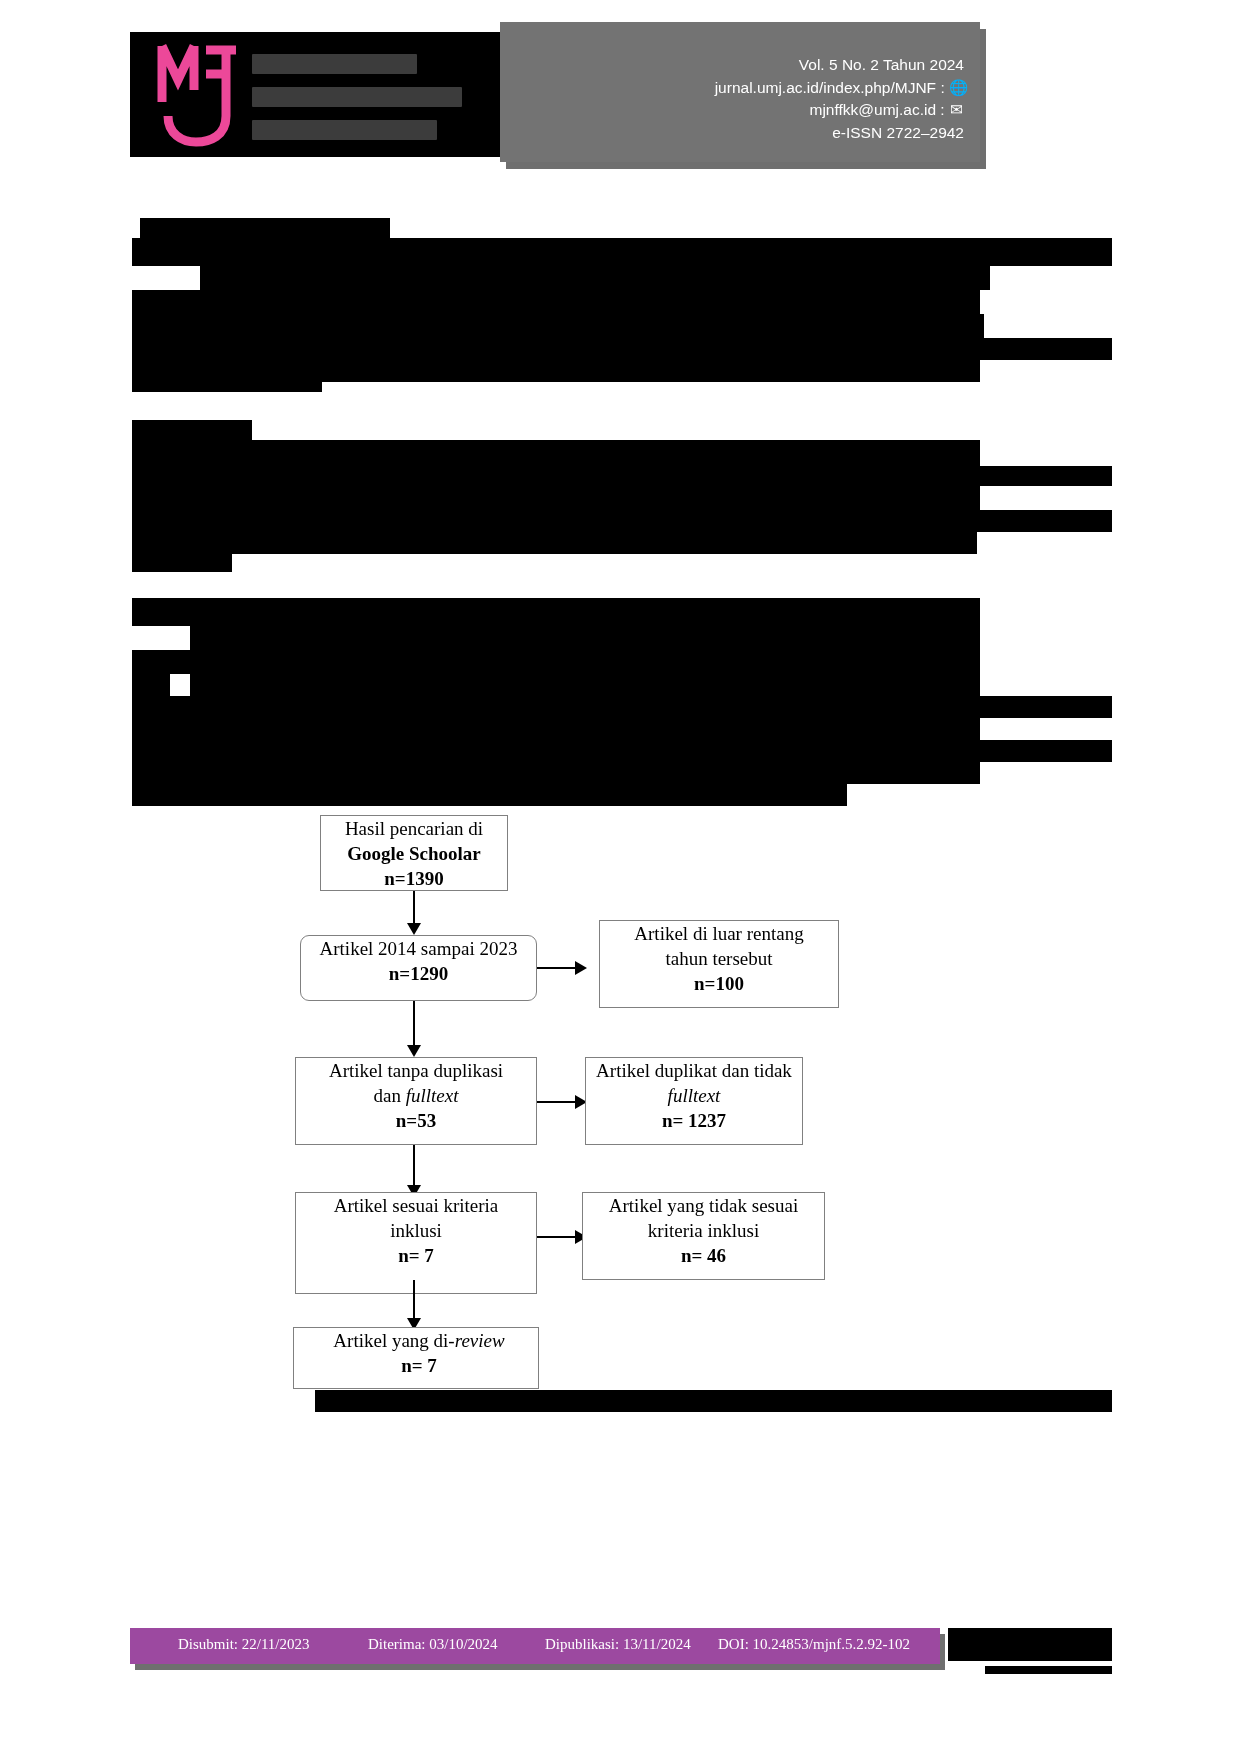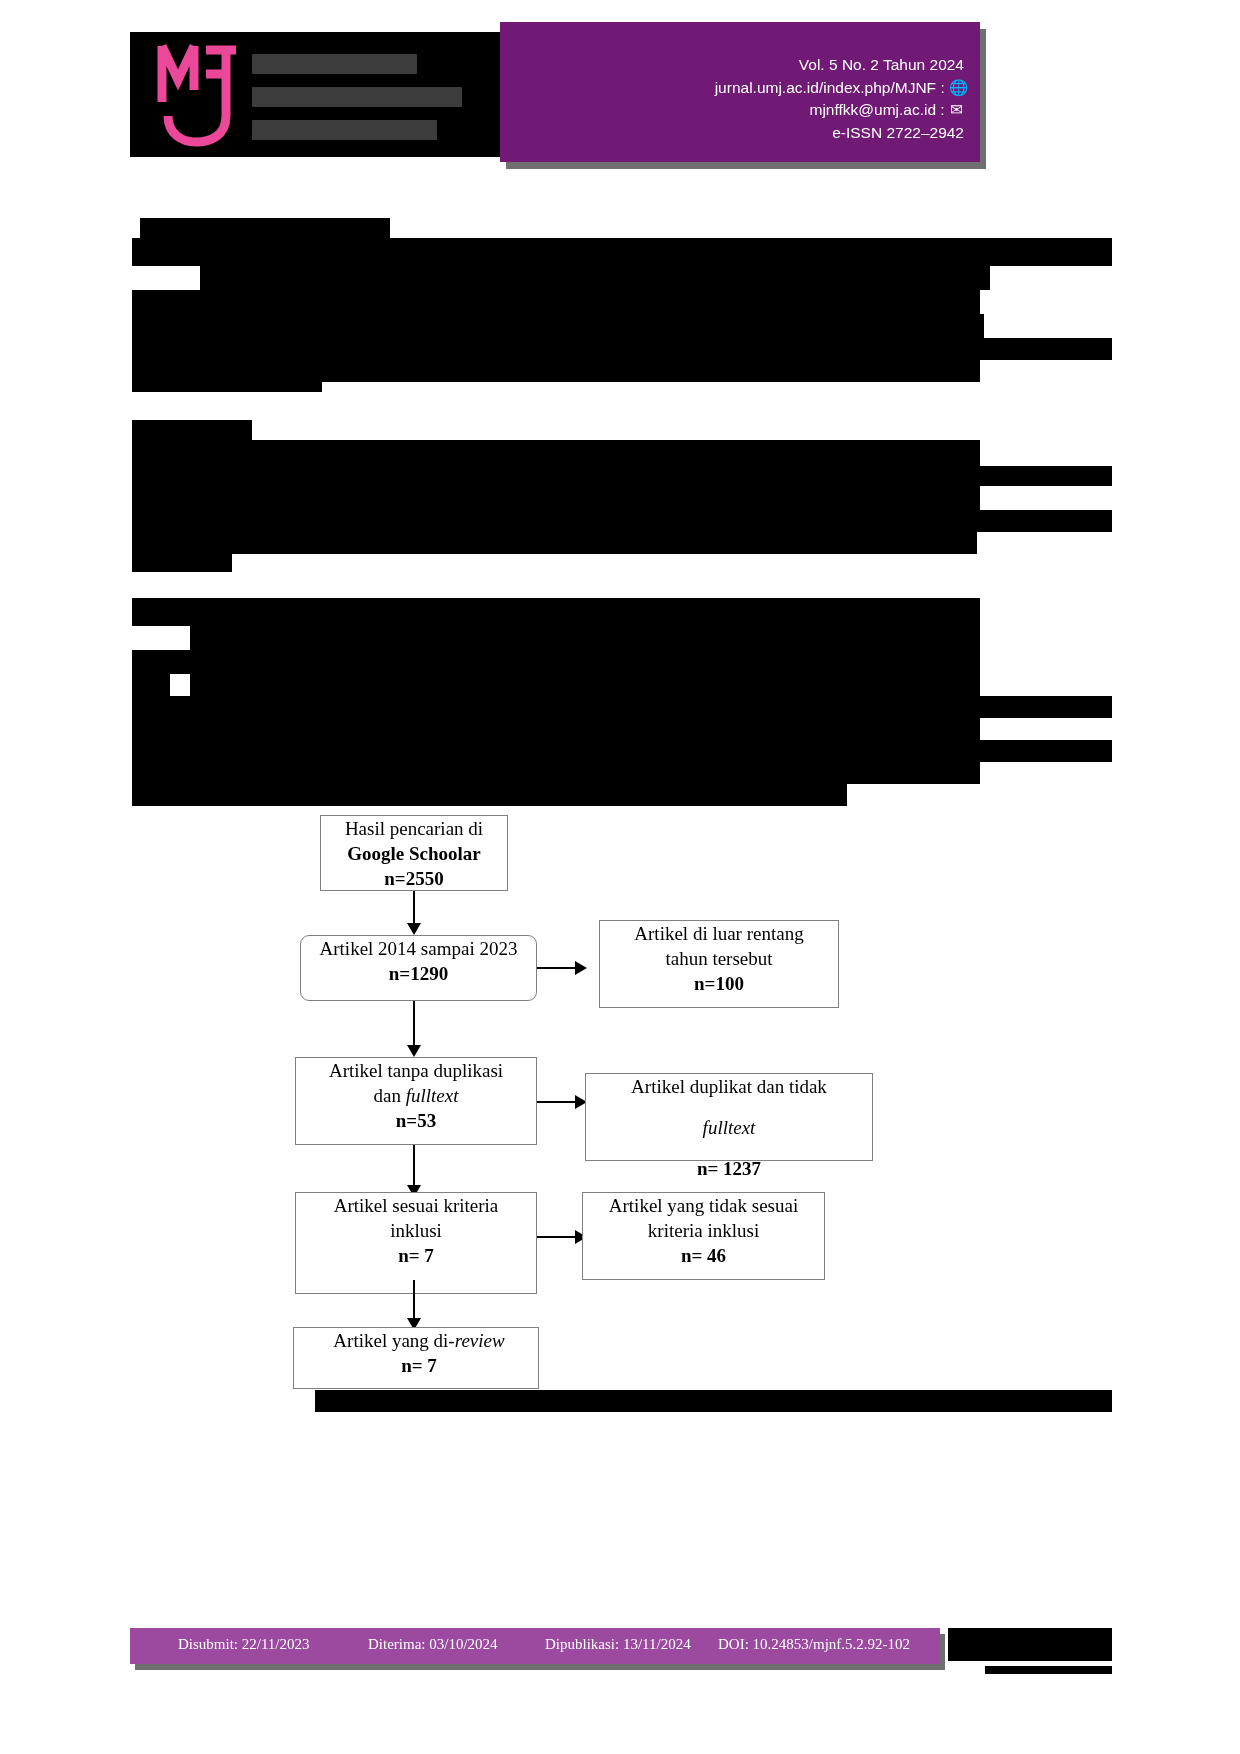--- a/index.html
+++ b/index.html
@@ -9,21 +9,21 @@
   .masthead{position:absolute;left:130px;top:22px;width:850px;height:145px;}
   .masthead-left{position:absolute;left:0;top:10px;width:370px;height:125px;background:#000000;}
   .logo-mark{position:absolute;left:18px;top:8px;width:92px;height:108px;}
   .logo-wordmark{position:absolute;left:122px;top:22px;width:230px;height:86px;display:flex;flex-direction:column;justify-content:space-between;}
   .wm-line{background:#3c3c3c;height:20px;border-radius:1px;}
   .wm-line.l1{width:165px;}
   .wm-line.l2{width:210px;}
   .wm-line.l3{width:185px;}
 
   .masthead-right{position:absolute;left:370px;top:0px;width:480px;height:140px;
-                  background:#701a75;box-shadow:6px 7px 0 0 #6f6f6f;}
+                  background:#737373;box-shadow:6px 7px 0 0 #6f6f6f;}
   .masthead-right .inner{position:absolute;right:16px;top:32px;text-align:right;
       font-family:"Liberation Sans",sans-serif;color:#ffffff;font-size:15.5px;line-height:22.5px;}
   .mh-row{white-space:nowrap;}
   .mh-ico{display:inline-block;width:15px;text-align:center;}
 
   
   .redact{position:absolute;background:#000000;}
 
   
   .flow{position:absolute;left:130px;top:805px;width:980px;height:610px;}
@@ -105,21 +105,21 @@
   <div class="redact" style="left:132px;top:784px;width:715px;height:22px;"></div>
 
   <div class="redact" style="left:315px;top:1390px;width:797px;height:22px;"></div>
 </div>
 
 <div class="flow">
 
   <div class="node" style="left:190px;top:10px;width:188px;height:76px;">
     <span>Hasil pencarian di</span>
     <span class="b">Google Schoolar</span>
-    <span class="b">n=2550</span>
+    <span class="b">n=1390</span>
   </div>
   <div class="vline" style="left:283px;top:86px;height:34px;"></div>
   <div class="arrow-down" style="left:277px;top:118px;"></div>
 
   <div class="node" style="left:170px;top:130px;width:237px;height:66px;border-radius:9px;">
     <span>Artikel 2014 sampai 2023</span>
     <span class="b">n=1290</span>
   </div>
   <div class="hline" style="left:407px;top:162px;width:40px;"></div>
   <div class="arrow-right" style="left:445px;top:156px;"></div>
@@ -134,21 +134,21 @@
   <div class="arrow-down" style="left:277px;top:240px;"></div>
 
   <div class="node" style="left:165px;top:252px;width:242px;height:88px;">
     <span>Artikel tanpa duplikasi</span>
     <span><span>dan</span> <span class="i">fulltext</span></span>
     <span class="b">n=53</span>
   </div>
   <div class="hline" style="left:407px;top:296px;width:40px;"></div>
   <div class="arrow-right" style="left:445px;top:290px;"></div>
 
-  <div class="node" style="left:455px;top:268px;width:288px;height:88px;gap:16px;">
+  <div class="node" style="left:455px;top:252px;width:218px;height:88px;">
     <span>Artikel duplikat dan tidak</span>
     <span class="i">fulltext</span>
     <span class="b">n= 1237</span>
   </div>
 
   <div class="vline" style="left:283px;top:340px;height:44px;"></div>
   <div class="arrow-down" style="left:277px;top:380px;"></div>
 
   <div class="node" style="left:165px;top:387px;width:242px;height:102px;">
     <span>Artikel sesuai kriteria</span>

